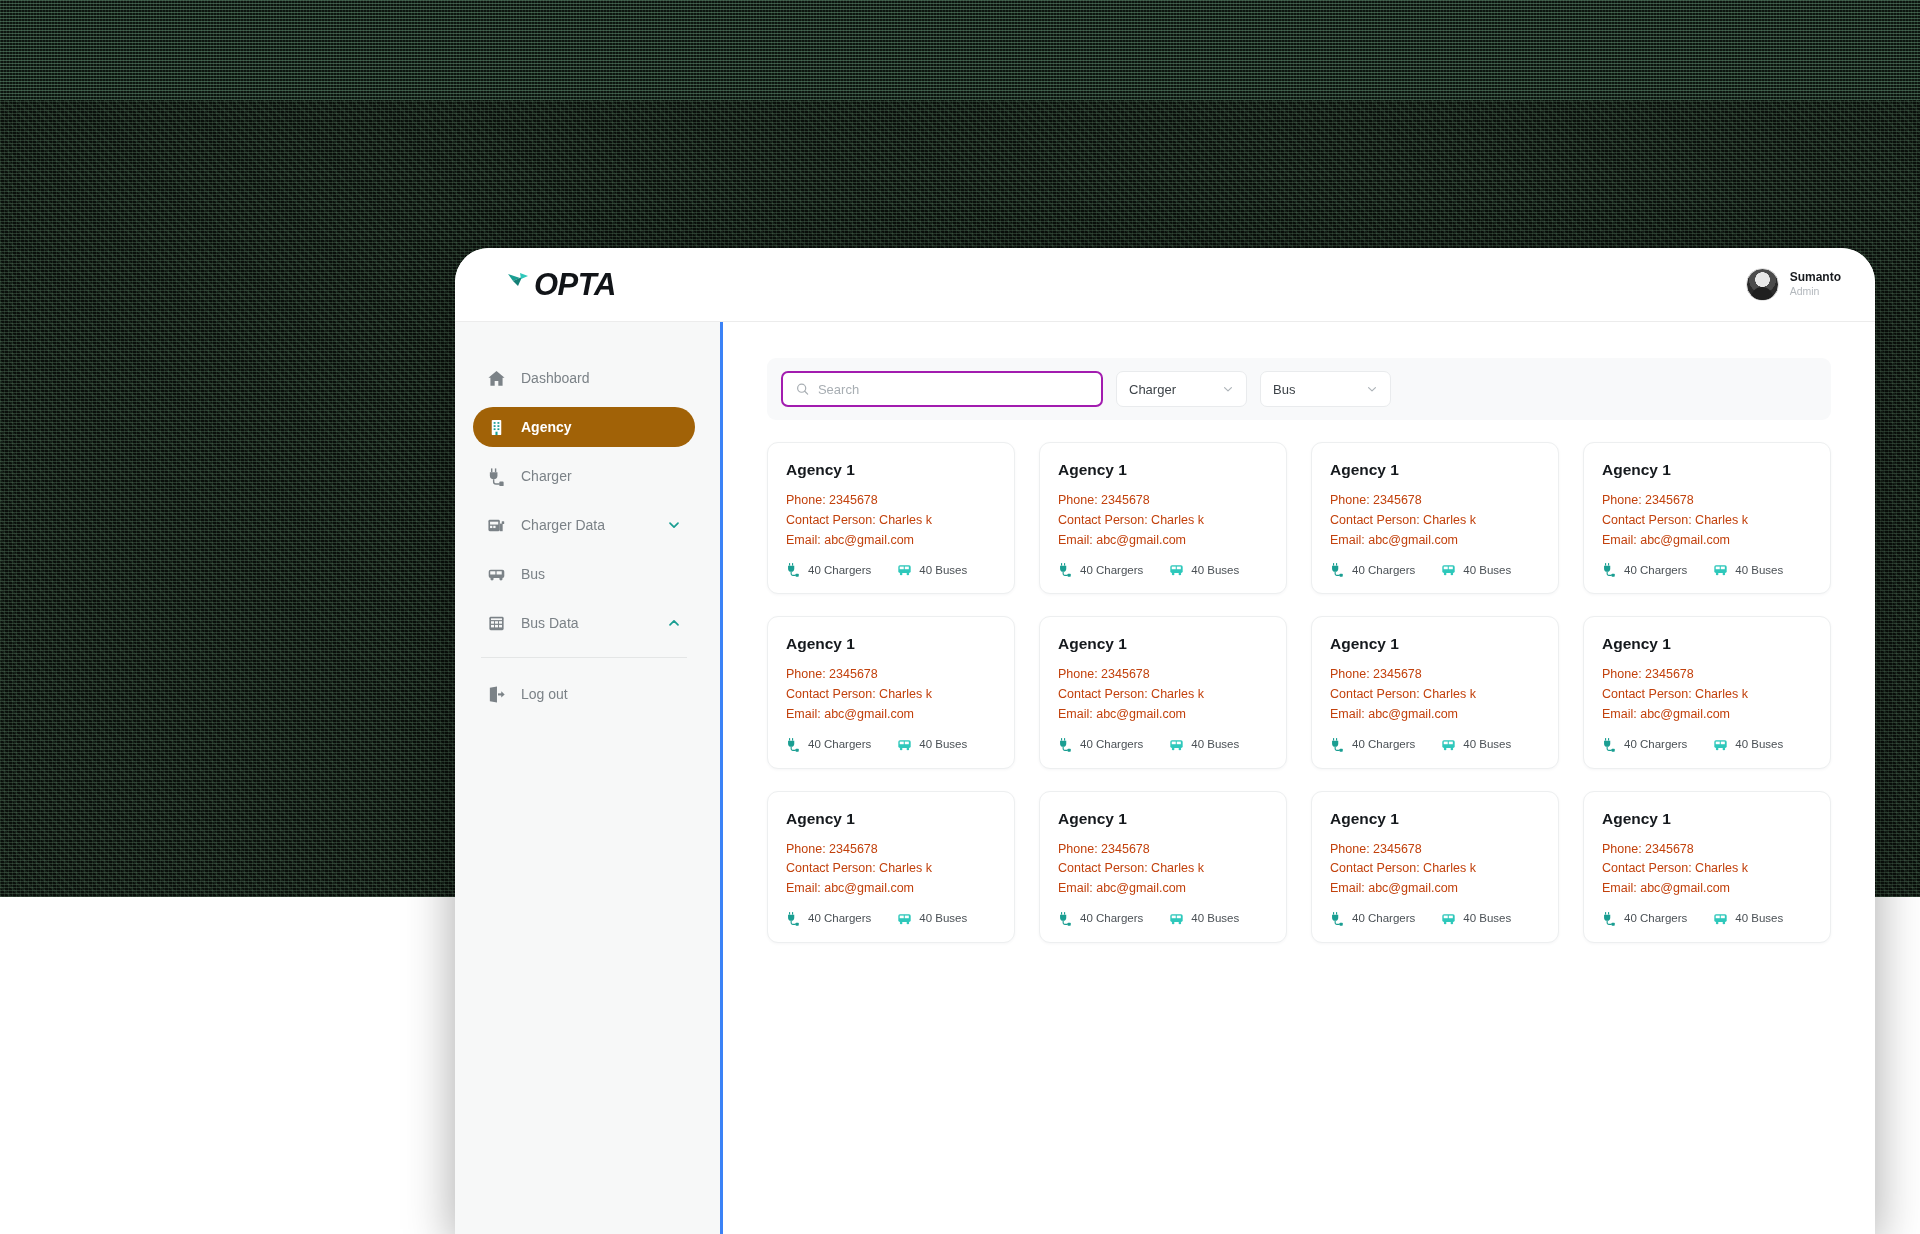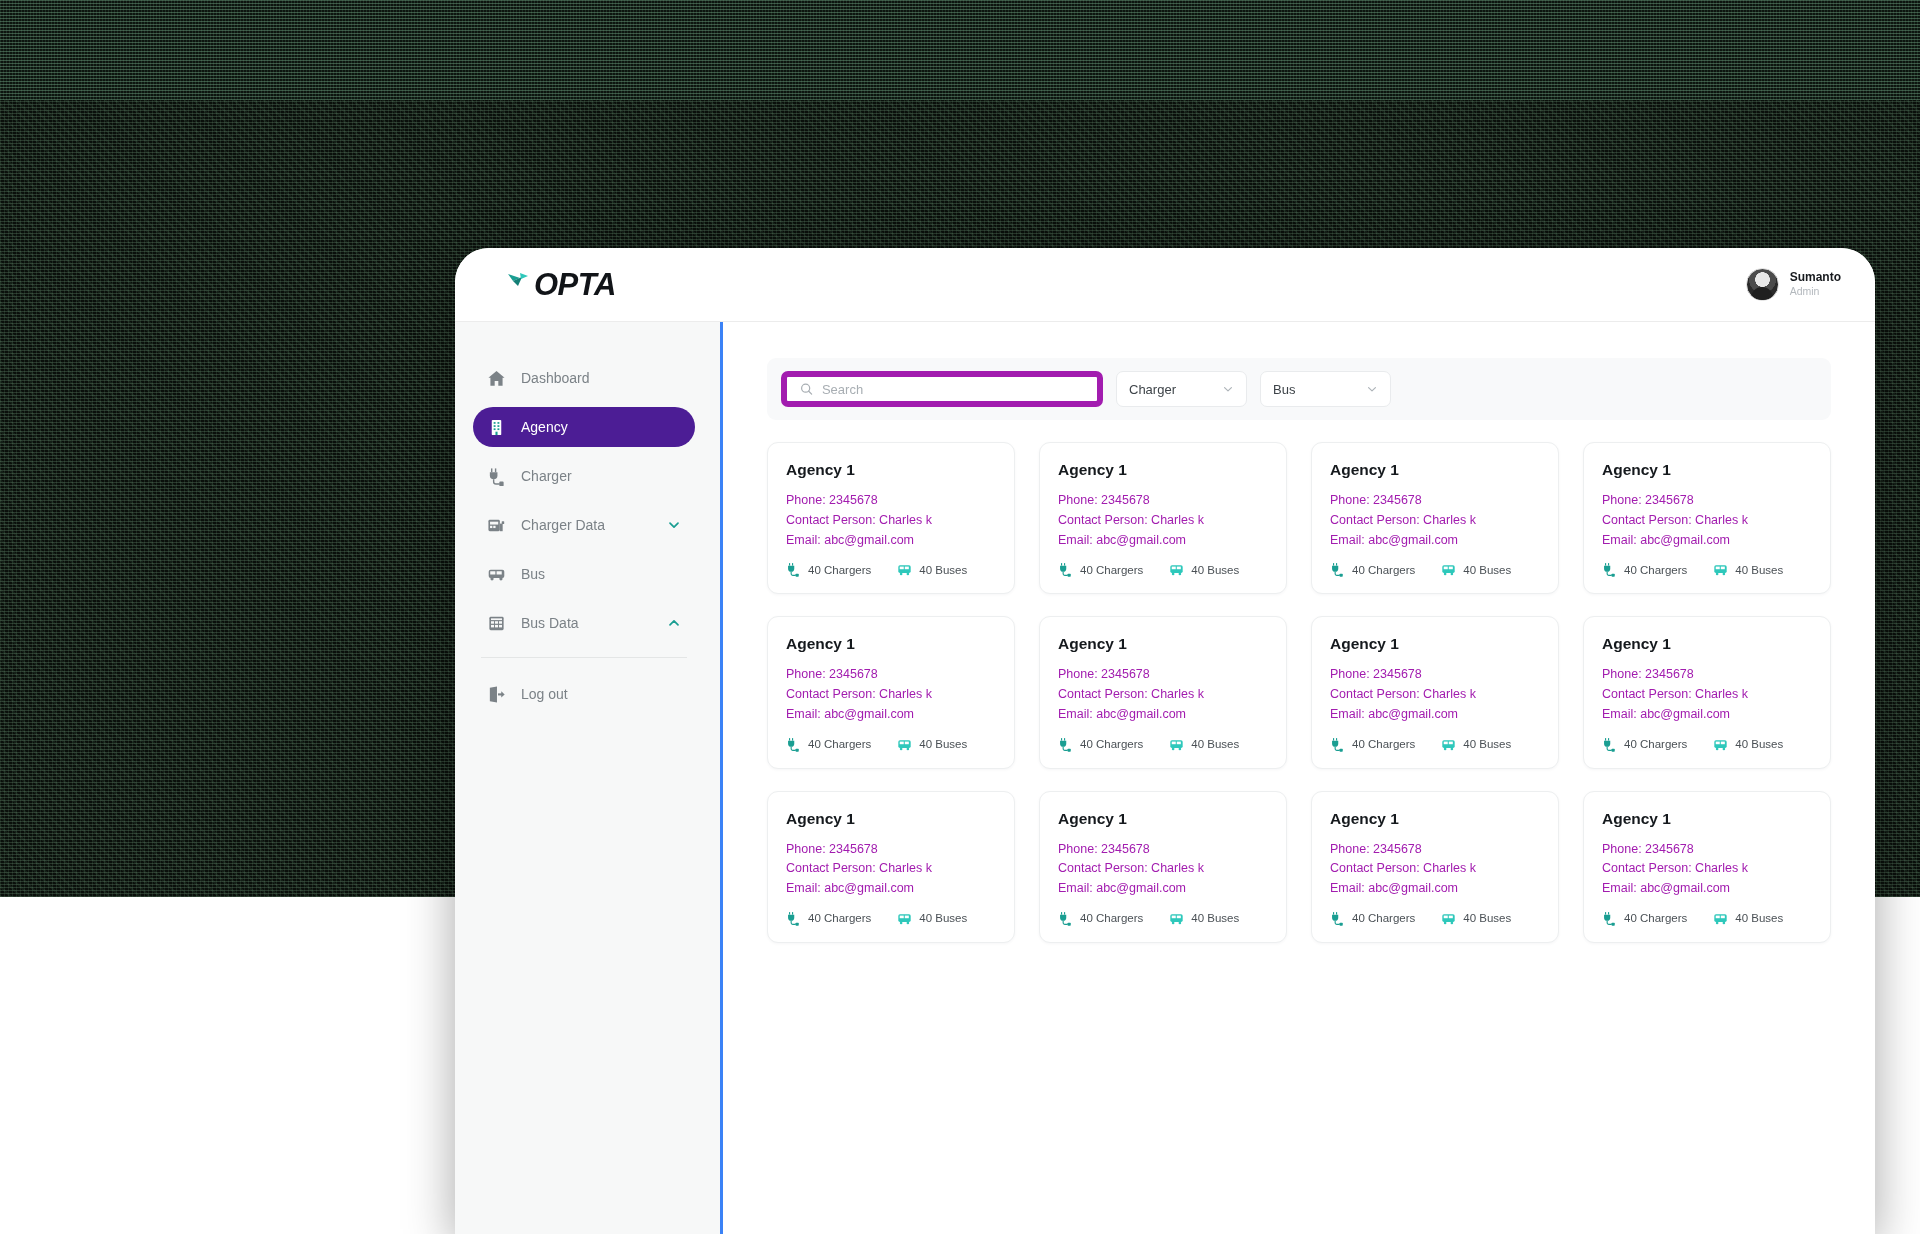--- a/index.html
+++ b/index.html
@@ -81,21 +81,21 @@
     border-right: 3px solid #3b82f6;
     padding: 36px 25px 0 18px;
   }
   .nav-item {
     display: flex; align-items: center; gap: 15px;
     height: 40px; padding: 0 14px; margin-bottom: 9px;
     border-radius: 20px; cursor: pointer;
     font-size: 14px; color: #7b8287;
     position: relative;
   }
-  .nav-item.active { background: #4c1d95; color: #ffffff; font-weight: 400; justify-content: flex-end; }
+  .nav-item.active { background: #a16207; color: #ffffff; font-weight: 700; justify-content: flex-end; }
   .nav-icon { width: 19px; height: 19px; flex: 0 0 19px; display: block; }
   .nav-label { flex: 1; }
   .nav-chevron { width: 14px; height: 14px; flex: 0 0 14px; }
   .nav-divider { height: 1px; background: #e4e6e6; margin: 14px 8px 16px 8px; }
 
   
   #main { flex: 1; background: #ffffff; padding: 36px 44px 0 44px; overflow: hidden; }
   .page-head { display: flex; align-items: center; justify-content: space-between; margin-bottom: 26px; }
   #page-title { font-size: 27px; font-weight: 700; color: #12161a; letter-spacing: -.3px; }
   #add-agency-btn {
@@ -105,21 +105,21 @@
     font-family: "Liberation Sans", sans-serif;
   }
 
   
   #filter-bar {
     background: #f8f9fa; border-radius: 9px;
     padding: 13px 14px; display: flex; gap: 13px; margin-bottom: 22px;
   }
   .search-box {
     flex: 0 0 322px; height: 36px; background: #fff;
-    border: 6px solid #a21caf; border-radius: 7px;
+    border: 2px solid #a21caf; border-radius: 7px;
     display: flex; align-items: center; gap: 9px; padding: 0 13px;
   }
   .search-box input {
     border: none; outline: none; font-size: 13px; color: #3d4348;
     width: 100%; background: transparent;
     font-family: "Liberation Sans", sans-serif;
   }
   .search-box input::placeholder { color: #a8aeb3; }
   .select-box {
     height: 36px; width: 131px; background: #fff;
@@ -132,21 +132,21 @@
   #card-grid {
     display: grid; grid-template-columns: repeat(4, 1fr);
     gap: 22px 24px; margin-bottom: 24px;
   }
   .agency-card {
     background: #fff; border: 1px solid #edeff0;
     border-radius: 11px; padding: 18px 18px 16px 18px;
     box-shadow: 0 1px 3px rgba(16,24,40,.04);
   }
   .card-title { font-size: 15.5px; font-weight: 700; color: #15191d; margin-bottom: 12px; }
-  .card-line { font-size: 12.5px; color: #a21caf; line-height: 1.58; }
+  .card-line { font-size: 12.5px; color: #c2410c; line-height: 1.58; }
   .card-stats { display: flex; gap: 26px; margin-top: 12px; align-items: center; }
   .stat { display: flex; align-items: center; gap: 7px; font-size: 11.5px; color: #4a5055; }
   .stat-icon { width: 15px; height: 15px; flex: 0 0 15px; display: block; }
 
   
   #pagination-row { display: flex; align-items: center; justify-content: space-between; }
   #entries-text { font-size: 12.5px; color: #6f767c; }
   .pager { display: flex; align-items: center; gap: 10px; }
   .pager-arrow { width: 10px; height: 10px; color: #8b9196; }
   .pager-btn { font-size: 12.5px; color: #6f767c; cursor: pointer; }

